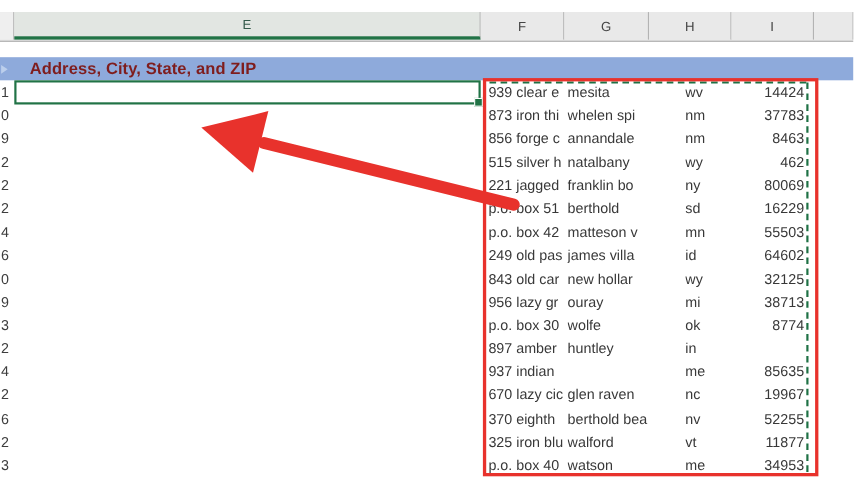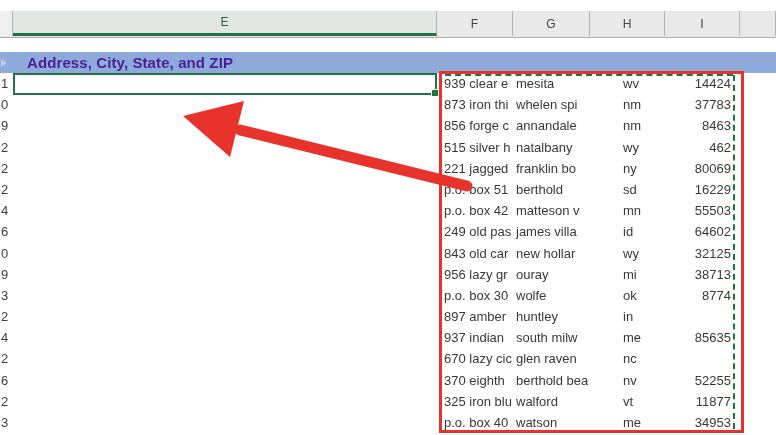--- a/index.html
+++ b/index.html
@@ -13,21 +13,21 @@
     position:absolute;top:0;height:25px;box-sizing:border-box;
     display:flex;align-items:center;justify-content:center;
     font-size:12px;color:#444;background:#e9e9e9;border-right:1px solid #b3b3b3;
   }
   .col-header.selected{background:#e2e6e2;color:#33594a;border-bottom:3px solid #217346;}
   .col-header.stub{background:#efefef;}
   
   .banner{position:absolute;left:0;top:52px;width:776px;height:21px;background:#8eaadb;}
   .banner-title{
     position:absolute;left:27px;top:0;height:21px;display:flex;align-items:center;
-    font-size:15px;font-weight:bold;color:#4c1d95;letter-spacing:0.1px;white-space:nowrap;text-align:right;
+    font-size:15px;font-weight:bold;color:#7f1d1d;letter-spacing:0.1px;white-space:nowrap;text-align:right;
   }
   .banner-marker{
     position:absolute;left:1px;top:7px;width:0;height:0;
     border-top:4px solid transparent;border-bottom:4px solid transparent;border-left:6px solid #bccfec;
   }
   
   .selected-cell{
     position:absolute;left:13px;top:73px;width:424px;height:22px;box-sizing:border-box;
     border:2px solid #217346;background:#ffffff;z-index:3;
   }
@@ -177,30 +177,30 @@
       <div class="grid-row" style="top: 232.98px;">
         <div class="cell row-digit">2</div>
         <div class="cell cell-address">897 amber</div>
         <div class="cell cell-city">huntley</div>
         <div class="cell cell-state">in</div>
       </div>
 
       <div class="grid-row" style="top: 254.16px;">
         <div class="cell row-digit">4</div>
         <div class="cell cell-address">937 indian</div>
-        <div class="cell cell-city">south milw</div>
         <div class="cell cell-state">me</div>
         <div class="cell cell-zip">85635</div>
       </div>
 
       <div class="grid-row" style="top: 275.34px;">
         <div class="cell row-digit">2</div>
         <div class="cell cell-address">670 lazy cic</div>
         <div class="cell cell-city">glen raven</div>
         <div class="cell cell-state">nc</div>
+        <div class="cell cell-zip">19967</div>
       </div>
 
       <div class="grid-row" style="top: 296.52px;">
         <div class="cell row-digit">6</div>
         <div class="cell cell-address">370 eighth</div>
         <div class="cell cell-city">berthold bea</div>
         <div class="cell cell-state">nv</div>
         <div class="cell cell-zip">52255</div>
       </div>
 

